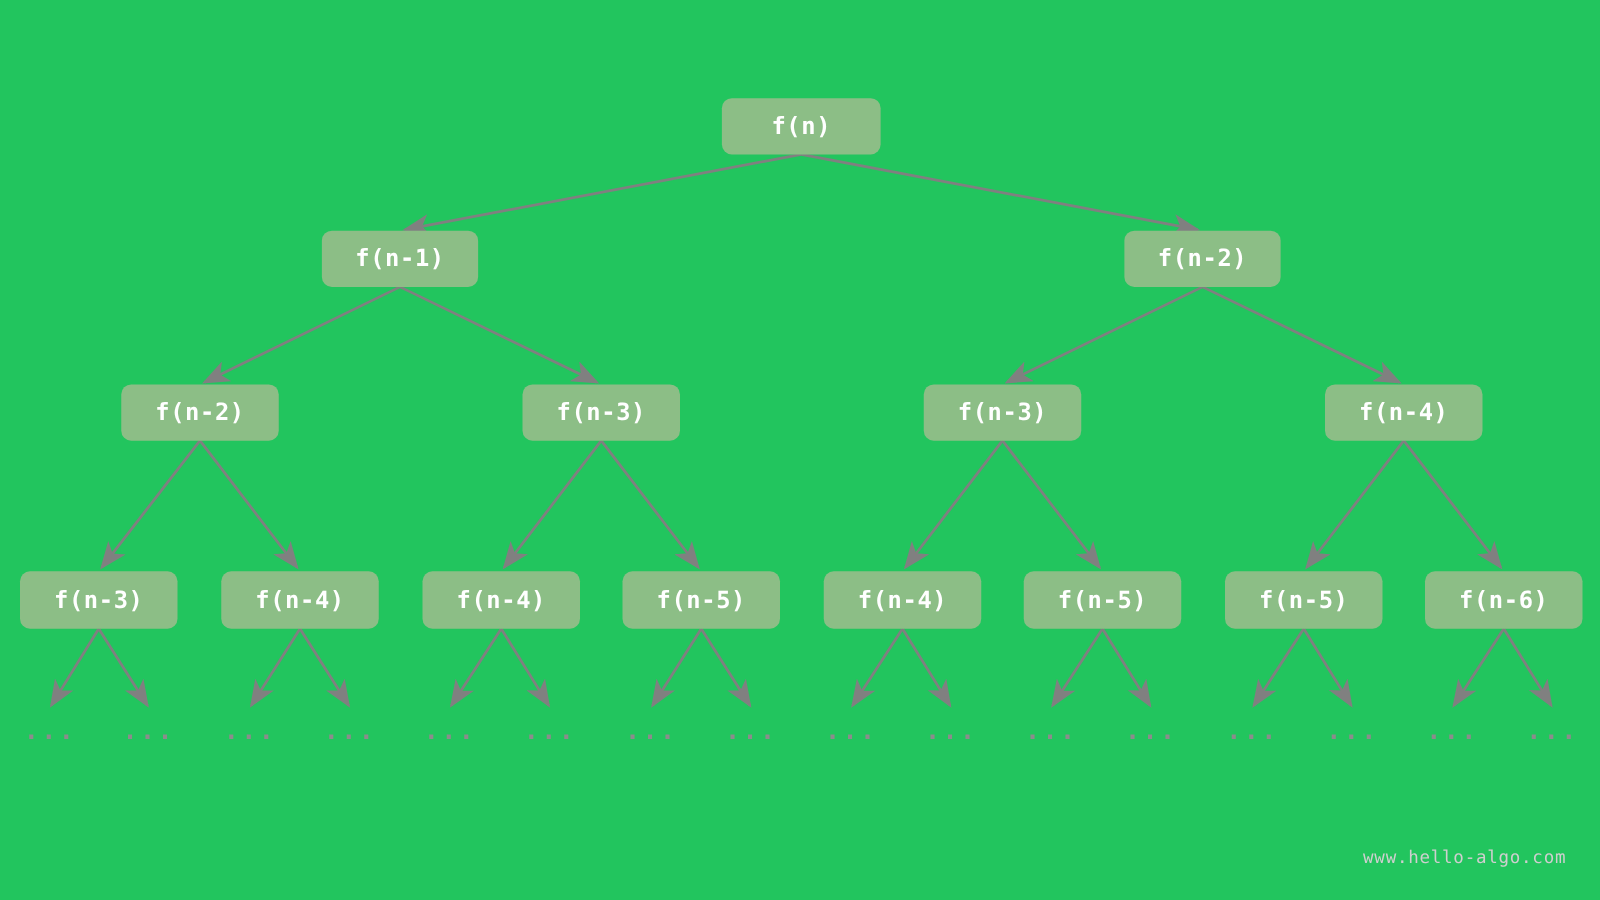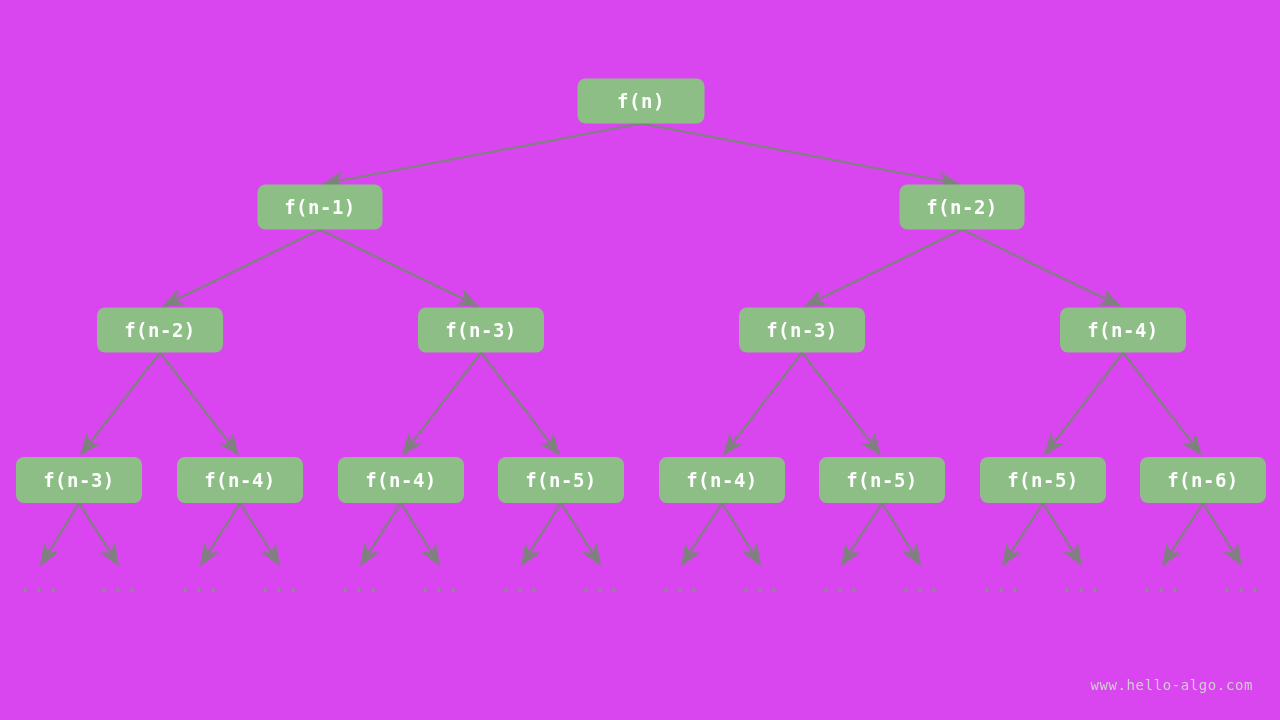--- a/index.html
+++ b/index.html
@@ -10,21 +10,21 @@
   body {
     width: 1280px;
     height: 720px;
     font-family: "DejaVu Sans Mono", "Liberation Mono", monospace;
     overflow: hidden;
   }
   #stage {
     position: relative;
     width: 1280px;
     height: 720px;
-    background: #d946ef;
+    background: #22c55e;
   }
   svg#tree {
     position: absolute;
     left: 0;
     top: 0;
     width: 1280px;
     height: 720px;
     display: block;
   }
   .node-rect {

